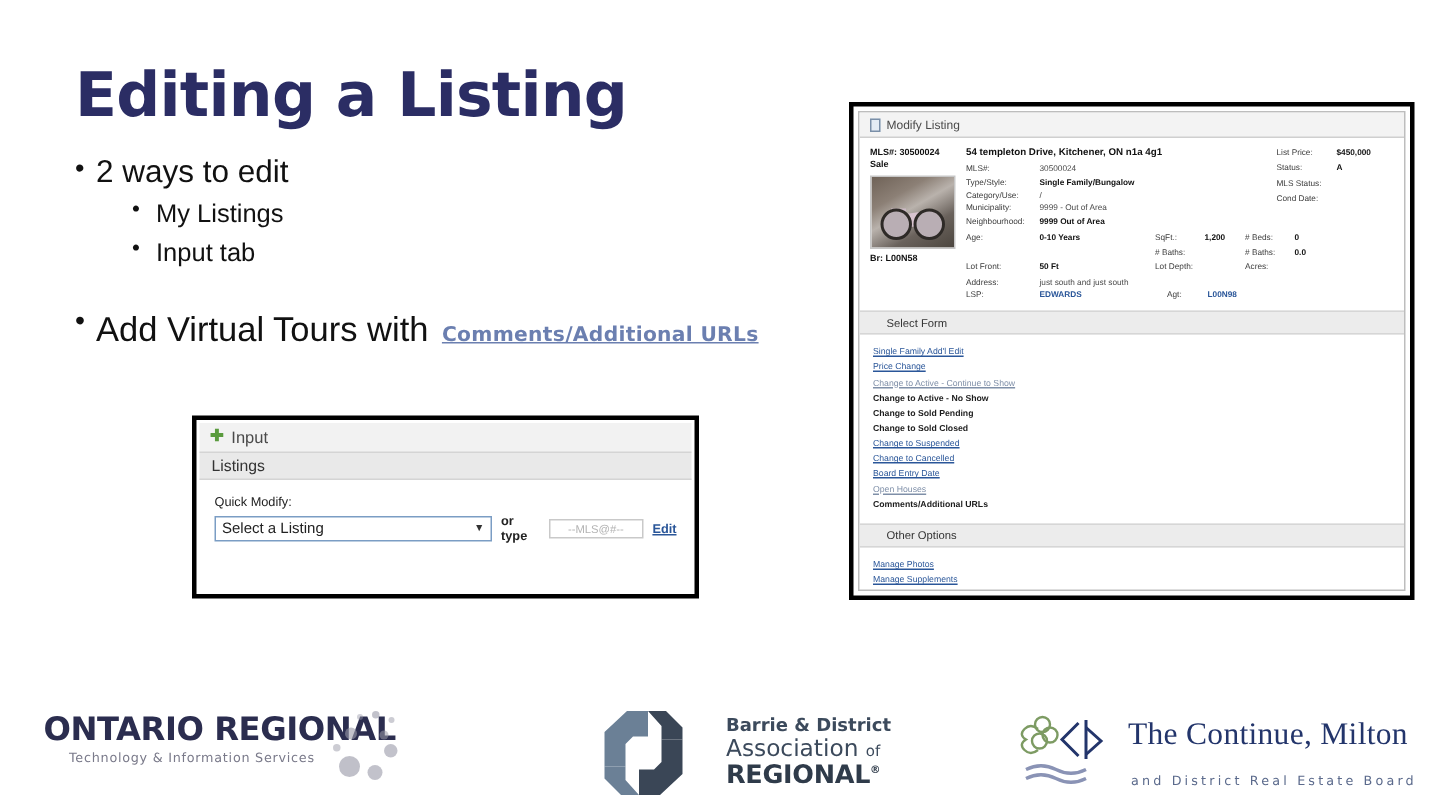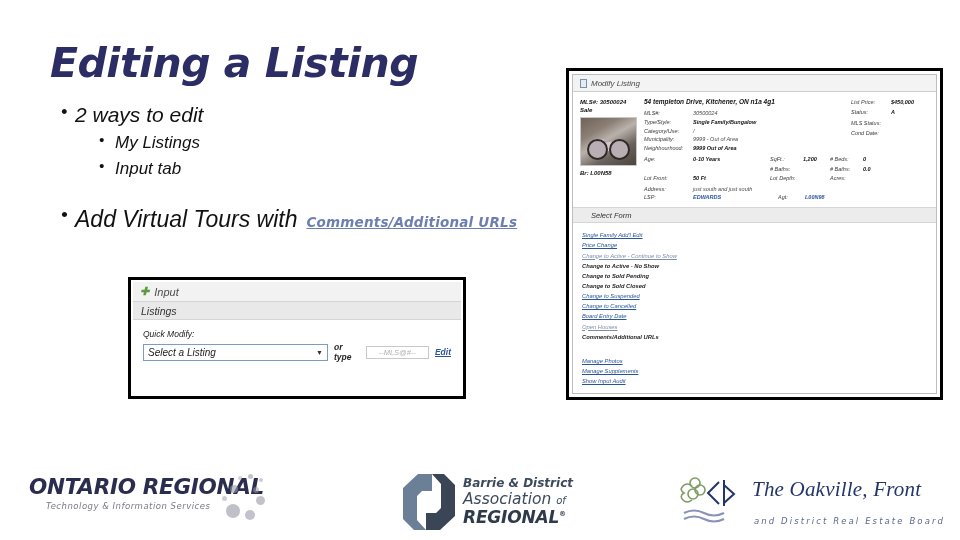--- a/index.html
+++ b/index.html
@@ -1,31 +1,31 @@
 <!DOCTYPE html>
 <html><head>
 <meta charset="utf-8">
 <style>
   html,body{margin:0;padding:0;}
   body{
     width:960px;height:540px;overflow:hidden;background:#ffffff;
     font-family:"Liberation Sans",sans-serif;color:#000;
   }
-  .slide{position:relative;width:960px;height:540px;background:#fff;font-style:italic;}
+  .slide{position:relative;width:960px;height:540px;background:#fff;}
 
   
   .slide-title{
     position:absolute;left:50px;top:42px;
     font-size:41px;font-weight:bold;color:#2b2d64;
     letter-spacing:-0.5px;line-height:1.05;
     font-family:"DejaVu Sans","Liberation Sans",sans-serif;
   }
 
   
-  .bullets{position:absolute;left:61px;top:100px;width:520px;}
+  .bullets{position:absolute;left:50px;top:100px;width:520px;}
   .b1{font-size:21px;color:#111;line-height:1.45;padding-left:14px;position:relative;}
   .b1::before{content:"\2022";position:absolute;left:0;top:-1px;font-size:18px;}
   .b2{font-size:17px;color:#111;line-height:1.5;padding-left:54px;position:relative;}
   .b2::before{content:"\2022";position:absolute;left:38px;top:-1px;font-size:15px;}
   .b-lg{font-size:23px;color:#111;line-height:1.4;padding-left:14px;position:relative;margin-top:22px;display:flex;align-items:baseline;gap:9px;}
   .b-lg::before{content:"\2022";position:absolute;left:0;top:-1px;font-size:19px;}
   .link-img{
     font-size:13.5px;font-weight:bold;color:#6b7fb0;
     text-decoration:underline;letter-spacing:0.2px;
     font-family:"DejaVu Sans","Liberation Sans",sans-serif;
@@ -130,21 +130,21 @@
   
   #logo-ontario{position:absolute;left:16px;top:12px;width:250px;height:56px;}
   .ont-main{font-size:21.5px;font-weight:bold;color:#2b2d4f;letter-spacing:-0.3px;
             font-family:"DejaVu Sans","Liberation Sans",sans-serif;margin-left:13px;}
   .ont-sub{font-size:8.5px;color:#7a7a8a;letter-spacing:0.5px;margin-top:2px;margin-left:30px;
            font-family:"DejaVu Sans","Liberation Sans",sans-serif;}
   .dots{position:absolute;right:-4px;top:0;width:56px;height:52px;}
   .dot{position:absolute;border-radius:50%;background:#9a9aa8;}
 
   
-  #logo-barrie{position:absolute;left:398px;top:6px;width:212px;height:68px;display:flex;align-items:center;gap:3px;}
+  #logo-barrie{position:absolute;left:398px;top:6px;width:212px;height:68px;display:flex;align-items:center;gap:24px;}
   .barrie-mark{width:62px;height:62px;position:relative;flex:0 0 auto;}
   .barrie-text{line-height:1.12;}
   .bt1{font-size:12px;font-weight:bold;color:#3c4a5c;font-family:"DejaVu Sans","Liberation Sans",sans-serif;}
   .bt2{font-size:15.5px;color:#3c4a5c;font-family:"DejaVu Sans","Liberation Sans",sans-serif;}
   .bt2 .of{font-size:10px;}
   .bt3{font-size:17px;font-weight:bold;color:#2f3b4a;letter-spacing:-0.2px;
        font-family:"DejaVu Sans","Liberation Sans",sans-serif;}
   .bt3 sup{font-size:7px;vertical-align:super;}
 
   
@@ -323,20 +323,23 @@
         <a href="#" class="form-link plain">Change to Active - No Show</a>
         <a href="#" class="form-link plain">Change to Sold Pending</a>
         <a href="#" class="form-link plain">Change to Sold Closed</a>
         <a href="#" class="form-link">Change to Suspended</a>
         <a href="#" class="form-link">Change to Cancelled</a>
         <a href="#" class="form-link">Board Entry Date</a>
         <a href="#" class="form-link faint">Open Houses</a>
         <a href="#" class="form-link plain">Comments/Additional URLs</a>
       </div>
 
+      <div class="ml-section">
+        <span>Other Options</span>
+      </div>
 
       <div class="ml-other">
         <a href="#" class="form-link">Manage Photos</a>
         <a href="#" class="form-link">Manage Supplements</a>
         <a href="#" class="form-link">Show Input Audit</a>
       </div>
 
     </div>
   </div>
 
@@ -394,19 +397,19 @@
             <path d="M46 4 L46 30"></path>
             <path d="M46 9 L56 18 L46 27"></path>
           </g>
           <g fill="none" stroke="#8a93b5" stroke-width="2.2">
             <path d="M6 37 q10 -5 20 0 q10 5 20 0"></path>
             <path d="M6 43 q10 -5 20 0 q10 5 20 0"></path>
           </g>
         </svg>
       </div>
       <div class="oak-text">
-        <div class="ot1">The Oakville, Front</div>
+        <div class="ot1">The Continue, Milton</div>
         <div class="ot2">and District Real Estate Board</div>
       </div>
     </div>
 
   </div>
 </div>
 
 </body></html>

